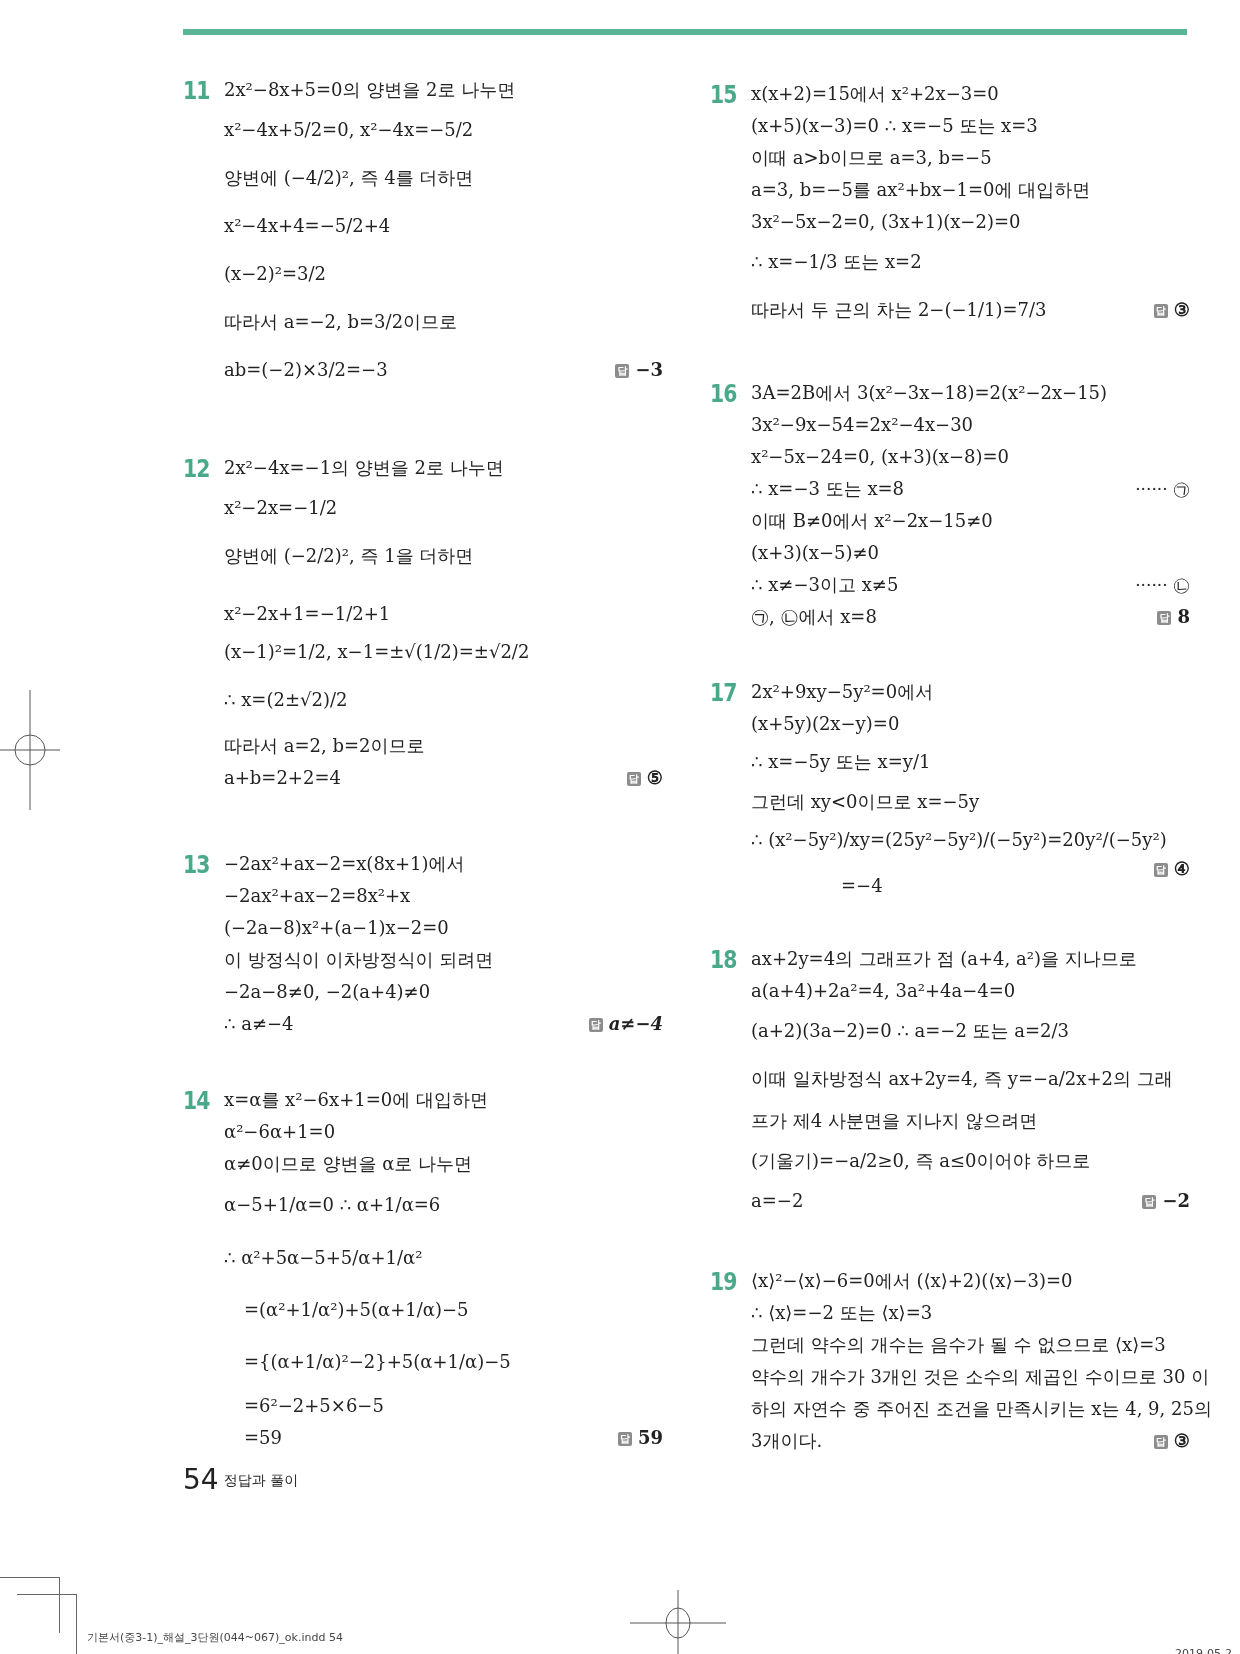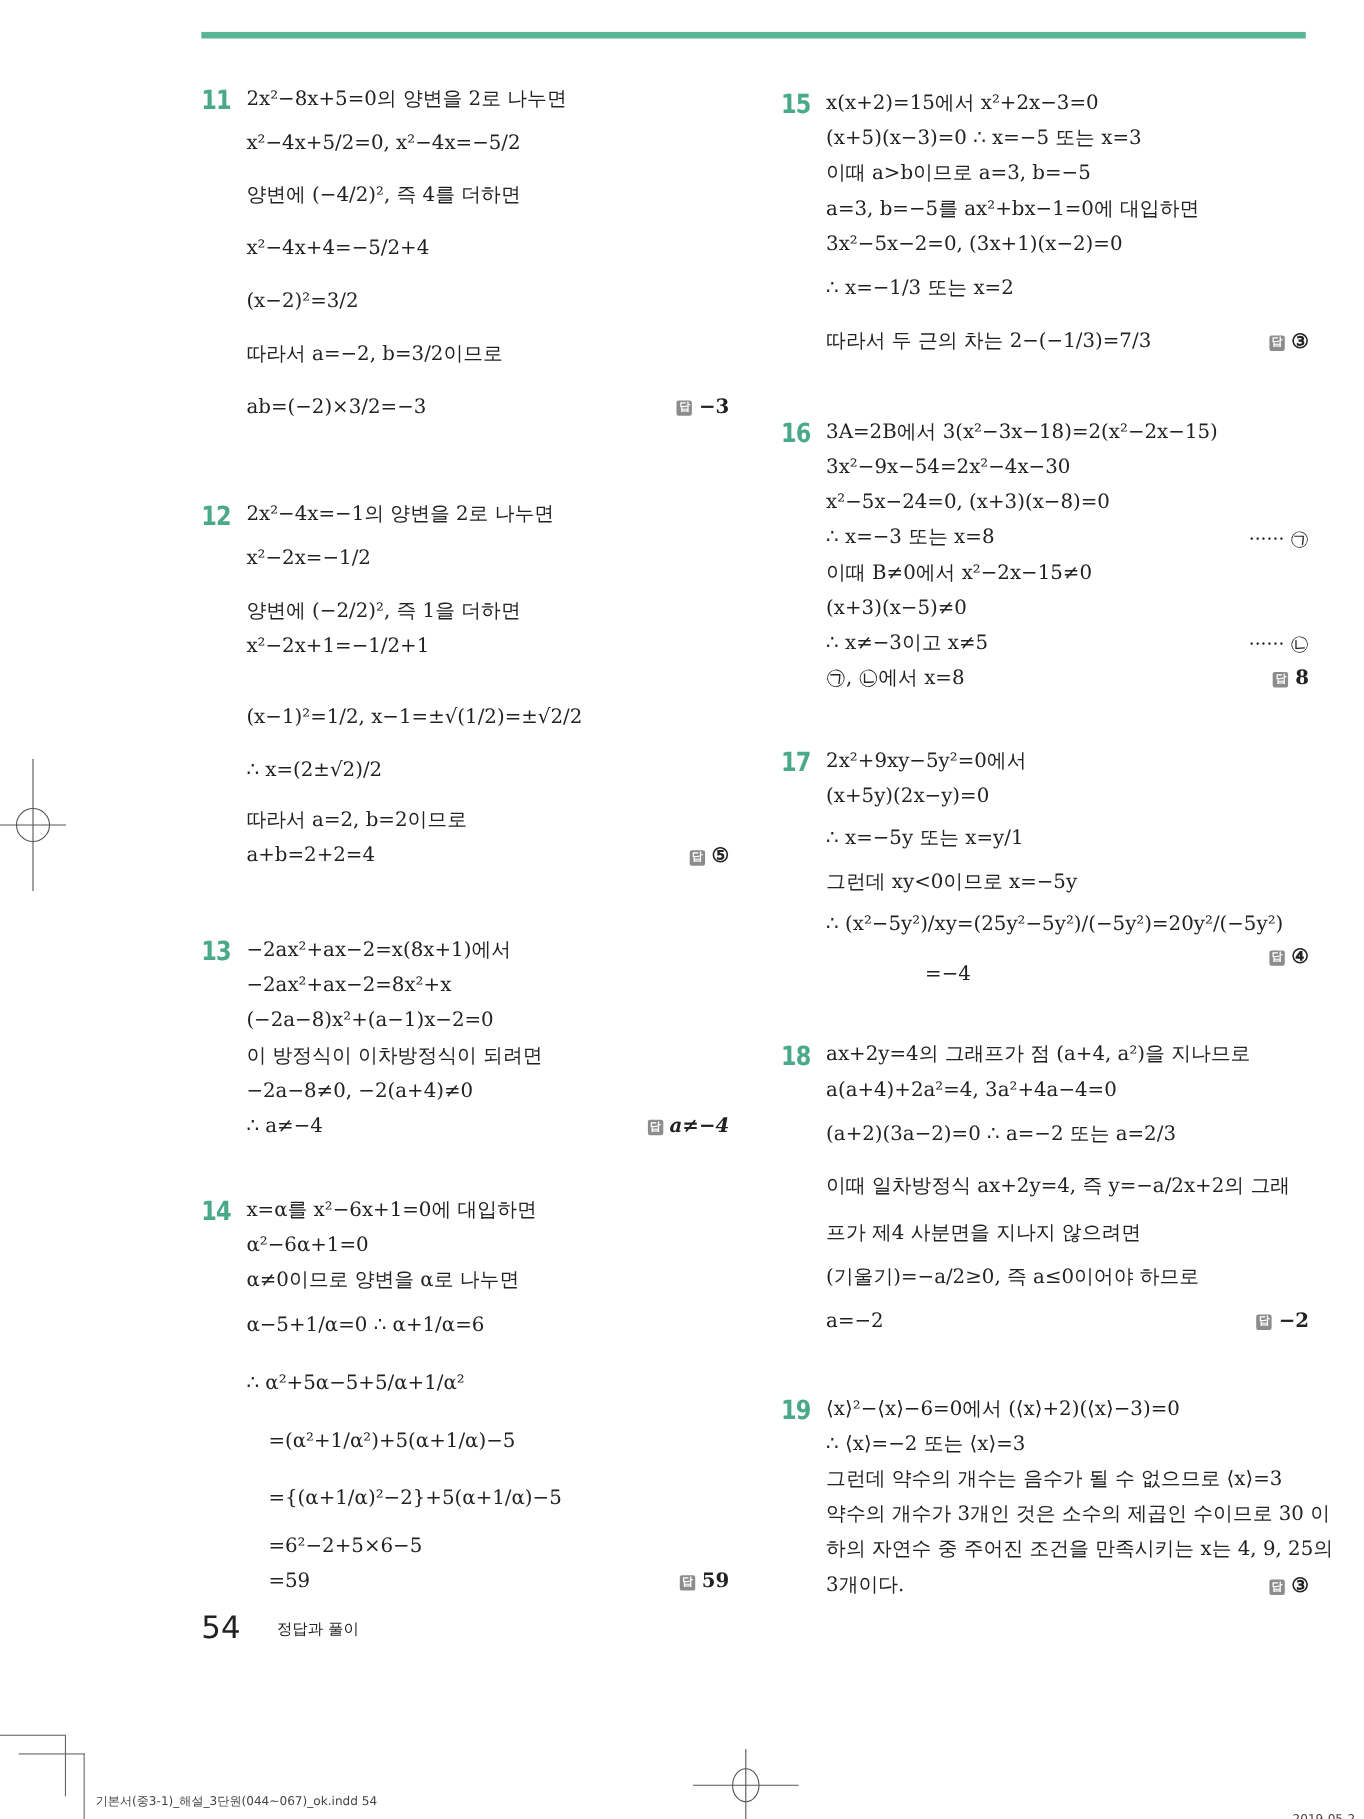--- a/index.html
+++ b/index.html
@@ -14,21 +14,21 @@
           color:#4aa98a; font-size:24px; letter-spacing:-1px; transform:scaleX(0.85); transform-origin:left; }
   .line { position:absolute; left:41px; font-size:18px; white-space:nowrap; line-height:22px; }
   .line i, .m { font-style:italic; }
   .ans { position:absolute; right:0; font-size:18px; white-space:nowrap; font-weight:bold; }
   .ans .tag { display:inline-block; width:14px; height:14px; background:#8c8c8c; color:#fff; font-size:10px;
               line-height:14px; text-align:center; border-radius:2px; vertical-align:2px; margin-right:6px;
               font-family:"DejaVu Sans", sans-serif; font-weight:bold; }
   .dots { position:absolute; right:0; font-size:17px; white-space:nowrap; }
   .pagefoot { position:absolute; left:183px; top:1463px; }
   .pagenum { font-family:"DejaVu Sans", sans-serif; font-size:28px; color:#222; }
-  .pagelabel { font-family:"DejaVu Sans", sans-serif; font-size:14px; color:#222; margin-left:28px; vertical-align:4px; }
+  .pagelabel { font-family:"DejaVu Sans", sans-serif; font-size:14px; color:#222; margin-left:0; vertical-align:4px; }
   .slug { position:absolute; left:87px; top:1630px; font-family:"DejaVu Sans", sans-serif; font-size:11px; color:#444; }
   .slugdate { position:absolute; left:1175px; top:1630px; font-family:"DejaVu Sans", sans-serif; font-size:11px; color:#444;margin-top:17px; }
   .reg { position:absolute; }
   .crop { position:absolute; background:#666; }
 </style>
 </head>
 <body>
 
 <div class="topbar"></div>
 
@@ -44,21 +44,21 @@
     <div class="line" style="top:234px">따라서 a=−2, b=3/2이므로</div>
     <div class="line" style="top:282px">ab=(−2)×3/2=−3</div>
     <div class="ans" style="top:282px"><span class="tag">답</span><span>−3</span></div>
   </div>
 
   <div class="prob" style="top:455px">
     <div class="pnum">12</div>
     <div class="line" style="top:2px">2x²−4x=−1의 양변을 2로 나누면</div>
     <div class="line" style="top:42px">x²−2x=−1/2</div>
     <div class="line" style="top:90px">양변에 (−2/2)², 즉 1을 더하면</div>
-    <div class="line" style="top:122px">x²−2x+1=−1/2+1</div>
+    <div class="line" style="top:148px">x²−2x+1=−1/2+1</div>
     <div class="line" style="top:186px">(x−1)²=1/2, x−1=±√(1/2)=±√2/2</div>
     <div class="line" style="top:234px">∴ x=(2±√2)/2</div>
     <div class="line" style="top:280px">따라서 a=2, b=2이므로</div>
     <div class="line" style="top:312px">a+b=2+2=4</div>
     <div class="ans" style="top:312px"><span class="tag">답</span><span>⑤</span></div>
   </div>
 
   <div class="prob" style="top:851px">
     <div class="pnum">13</div>
     <div class="line" style="top:2px">−2ax²+ax−2=x(8x+1)에서</div>
@@ -88,21 +88,21 @@
 <div class="col right" style="left:710px;">
 
   <div class="prob" style="top:81px">
     <div class="pnum">15</div>
     <div class="line" style="top:2px">x(x+2)=15에서 x²+2x−3=0</div>
     <div class="line" style="top:34px">(x+5)(x−3)=0      ∴ x=−5 또는 x=3</div>
     <div class="line" style="top:66px">이때 a&gt;b이므로 a=3, b=−5</div>
     <div class="line" style="top:98px">a=3, b=−5를 ax²+bx−1=0에 대입하면</div>
     <div class="line" style="top:130px">3x²−5x−2=0, (3x+1)(x−2)=0</div>
     <div class="line" style="top:170px">∴ x=−1/3 또는 x=2</div>
-    <div class="line" style="top:218px">따라서 두 근의 차는 2−(−1/3)=7/3</div>
+    <div class="line" style="top:218px">따라서 두 근의 차는 2−(−1/1)=7/3</div>
     <div class="ans" style="top:218px"><span class="tag">답</span><span>③</span></div>
   </div>
 
   <div class="prob" style="top:380px">
     <div class="pnum">16</div>
     <div class="line" style="top:2px">3A=2B에서 3(x²−3x−18)=2(x²−2x−15)</div>
     <div class="line" style="top:34px">3x²−9x−54=2x²−4x−30</div>
     <div class="line" style="top:66px">x²−5x−24=0, (x+3)(x−8)=0</div>
     <div class="line" style="top:98px">∴ x=−3 또는 x=8</div>
     <div class="dots" style="top:98px">······ ㉠</div>

